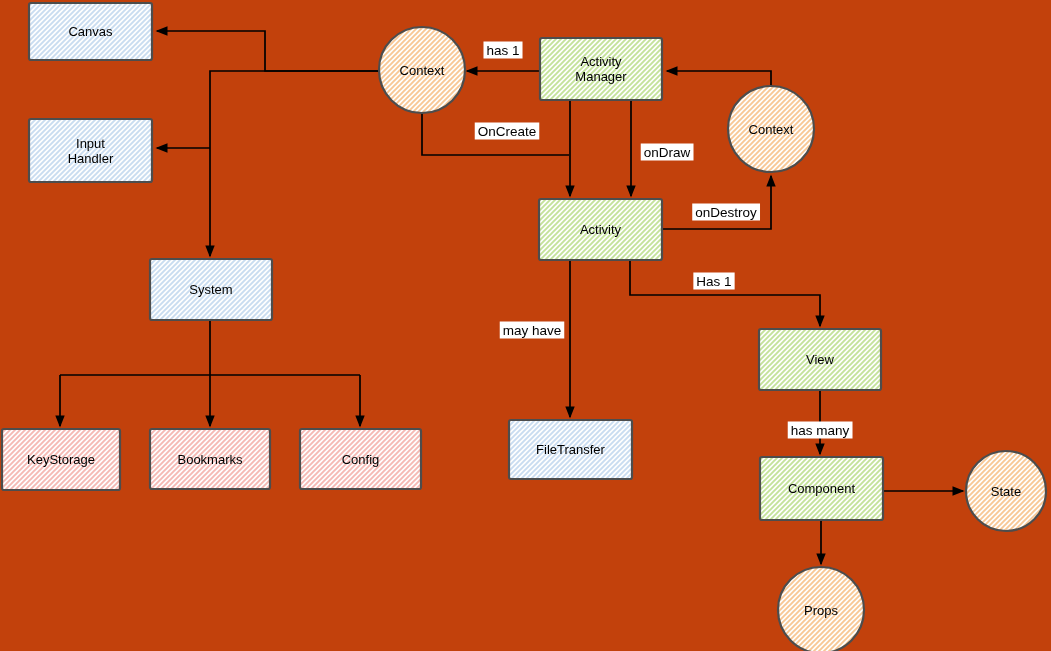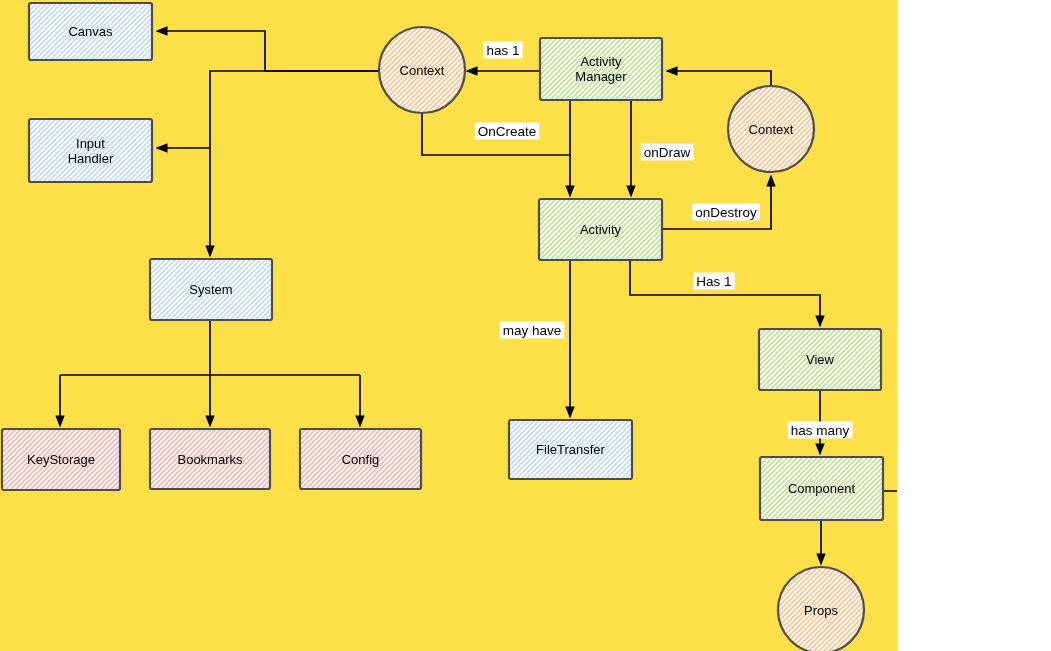--- a/index.html
+++ b/index.html
@@ -2,23 +2,23 @@
 <html><head>
 <meta charset="utf-8">
 <style>
   html, body {
     margin: 0;
     padding: 0;
     background: #ffffff;
   }
   .stage {
     position: relative;
-    width: 897px;
+    width: 1051px;
     height: 651px;
-    background: #fde047;
+    background: #c2410c;
     overflow: hidden;
     font-family: "Liberation Sans", sans-serif;
   }
   svg { display: block; }
   text {
     font-family: "Liberation Sans", sans-serif;
     user-select: none;
   }
 </style>
 </head>

